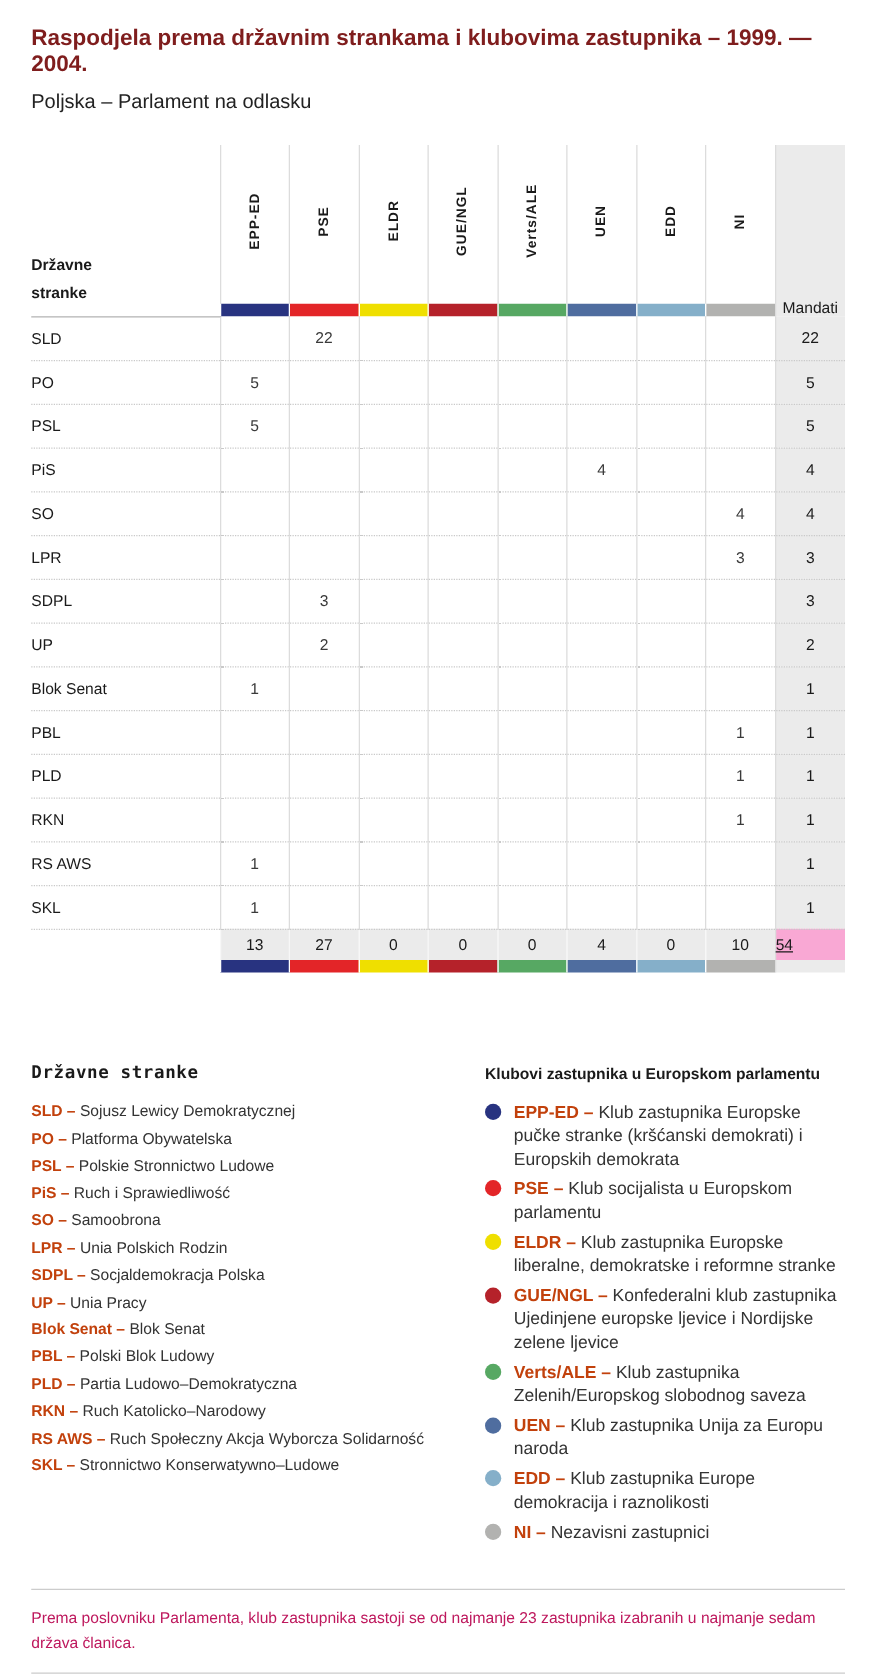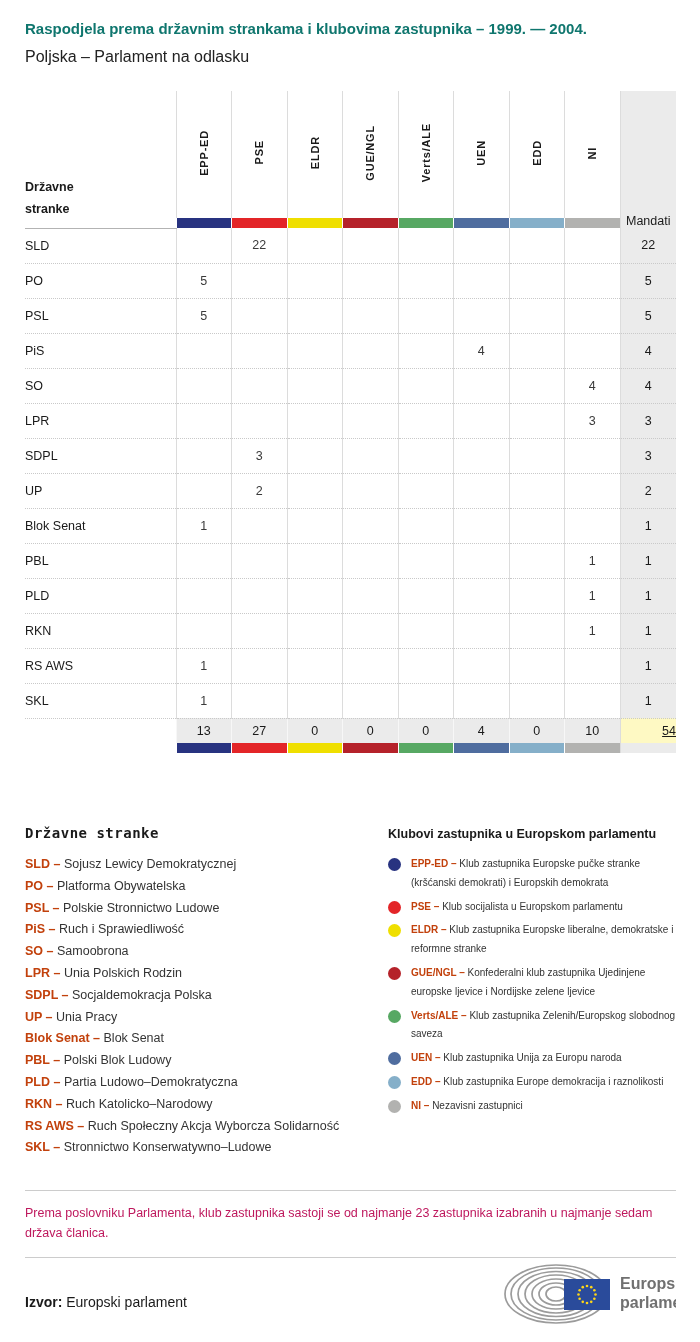--- a/index.html
+++ b/index.html
@@ -1,20 +1,20 @@
 <!DOCTYPE html>
 <html><head>
 <meta charset="utf-8">
 <style>
   * { box-sizing: border-box; }
   html,body { margin:0; padding:0; background:#ffffff; }
   body { font-family:"Liberation Sans", sans-serif; color:#1a1a1a; }
   .page { width:700px; height:1342px; padding:20px 24px 0 25px; overflow:hidden; background:#fff; position:relative; }
 
-  .title { font-size:15px; font-weight:700; margin:0 0 11px 0; color:#0f766e; }
+  .title { font-size:18px; font-weight:700; margin:0 0 11px 0; color:#7f1d1d; }
   .subtitle { font-size:16px; font-weight:400; margin:0; color:#222; }
 
   table.dist { border-collapse:collapse; table-layout:fixed; width:651px; margin-top:25px; }
   table.dist th, table.dist td { padding:0; font-weight:normal; }
 
   .header-cell { height:127px; vertical-align:middle; text-align:center; border-left:1px solid #dcdcdc; }
   .header-cell span { display:inline-block; writing-mode:vertical-rl; transform:rotate(180deg); font-weight:700; font-size:11px; letter-spacing:0.8px; color:#1a1a1a; }
   .row-header-cell { vertical-align:bottom; text-align:left; border-bottom:1px solid #b3b3b3; }
   .row-header-cell div { width:70px; font-weight:700; font-size:12.5px; line-height:22px; padding-bottom:8px; }
   .mandati-header-cell { background:#ebebeb; vertical-align:bottom; text-align:center; font-weight:700; font-size:12.5px; padding-bottom:14px; border-left:1px solid #dcdcdc; }
@@ -24,31 +24,31 @@
   .bar-mandati-cell { background:#ebebeb; border-left:1px solid #dcdcdc; }
 
   tbody tr.data-row td { height:35px; border-top:1px dotted #c9c9c9; font-size:12.5px; }
   tbody tr.data-row:first-child td { border-top:none; }
   .party-cell { font-weight:700; text-align:left; color:#1a1a1a; }
   .value-cell { text-align:center; color:#3a3a3a; border-left:1px solid #dcdcdc; }
   .mandati-cell { text-align:center; font-weight:700; background:#ebebeb; border-left:1px solid #dcdcdc; color:#1a1a1a; }
 
   tr.totals-row td { height:25px; border-top:1px dotted #c9c9c9; font-size:12.5px; }
   .total-value-cell { background:#ebebeb; text-align:center; font-weight:700; border-left:1px solid #f7f7f7; }
-  .mandati-total-cell { background:#fef9c3; text-align:right; font-weight:700; border-left:1px solid #dcdcdc;text-decoration:underline; }
+  .mandati-total-cell { background:#f9a8d4; text-align:left; font-weight:700; border-left:1px solid #dcdcdc;text-decoration:underline; }
 
   .legend-wrap { display:flex; margin-top:72px; }
   .legend-left { width:363px; }
   .legend-right { width:288px; }
   .legend-left h3 { font-family:"DejaVu Sans Mono", monospace; font-size:14px; font-weight:700; letter-spacing:0.5px; margin:0 0 13px 0; }
   .legend-left ul, .legend-right ul { list-style:none; margin:0; padding:0; }
   .legend-left li { font-size:12.5px; line-height:21.8px; color:#333; }
   .legend-left li b, .legend-right li b { color:#c2410c; }
   .legend-right h3 { font-size:12.5px; font-weight:700; margin:2px 0 14px 0; }
-  .legend-right li { display:flex; font-size:10px; line-height:18.8px; color:#333; margin-bottom:5px; }
+  .legend-right li { display:flex; font-size:14px; line-height:18.8px; color:#333; margin-bottom:5px; }
   .legend-dot { width:13px; height:13px; border-radius:50%; flex:0 0 13px; margin:3px 10px 0 0; }
 
   .rule { border:none; border-top:1px solid #cccccc; margin:31px 0 0 0; }
   .footnote { font-size:12.5px; line-height:20px; color:#be185d; margin:12px 0; width:655px; }
   .rule2 { border:none; border-top:1px solid #cccccc; margin:14px 0 0 0; }
   .source-row { display:flex; justify-content:space-between; align-items:flex-end; margin-top:6px; }
   .source-text { font-size:14px; margin-bottom:16px; color:#1a1a1a; }
   .source-text b { font-weight:700; }
   .ep-logo { display:block; }
 </style>

